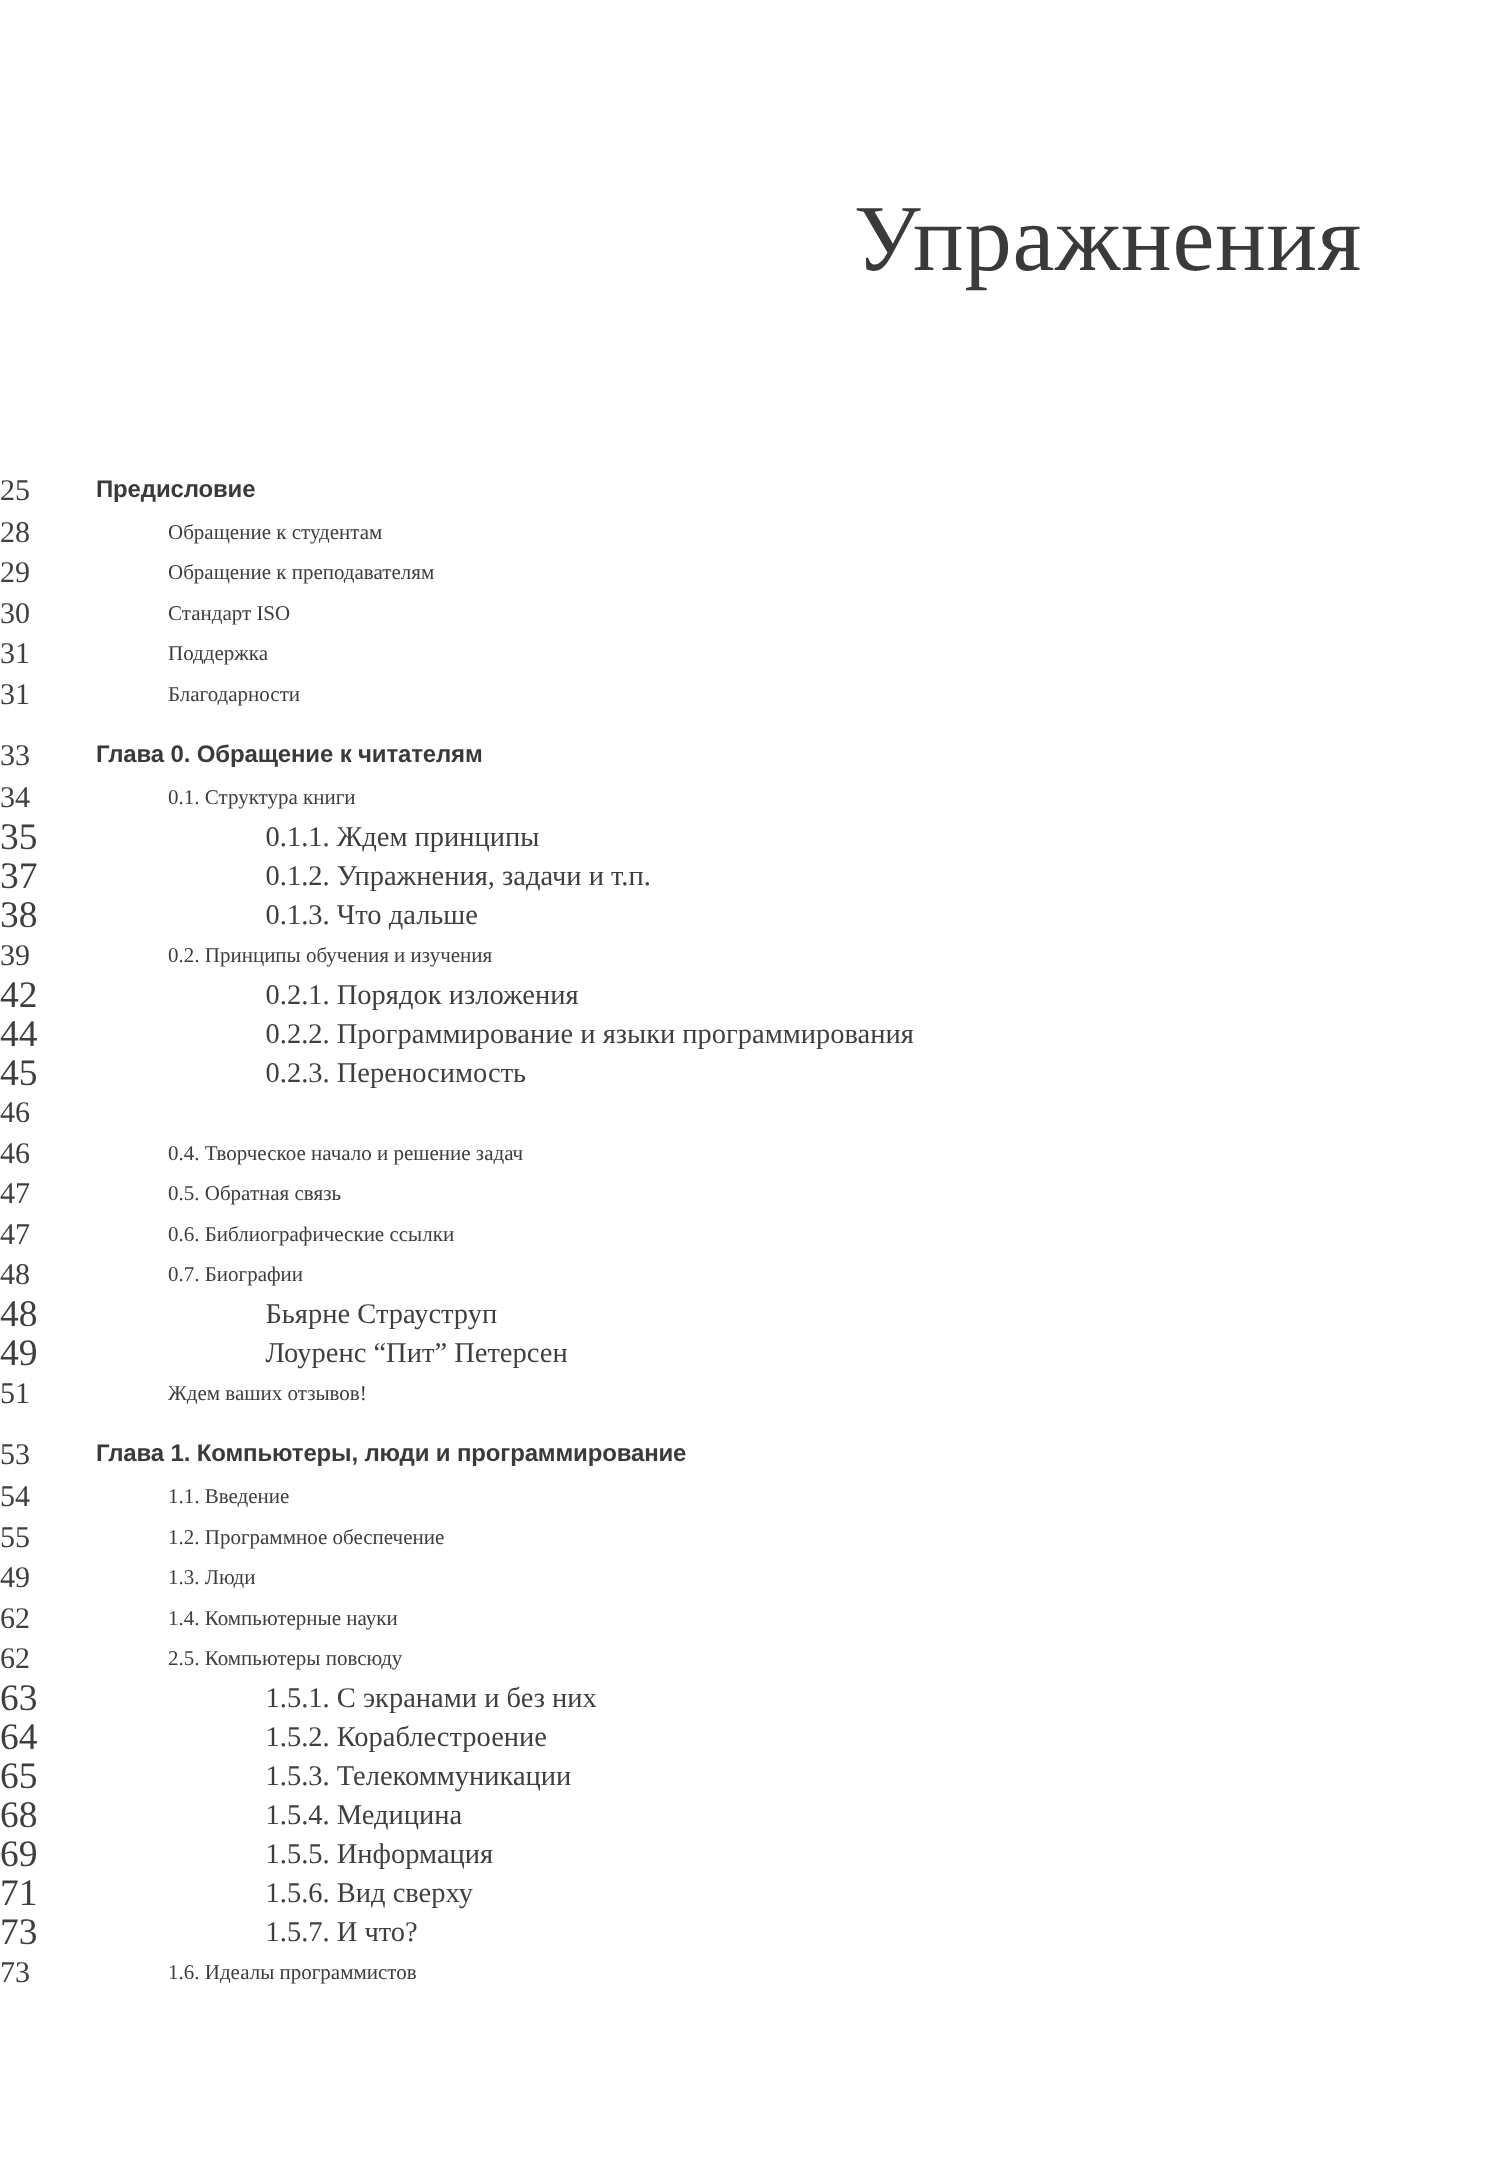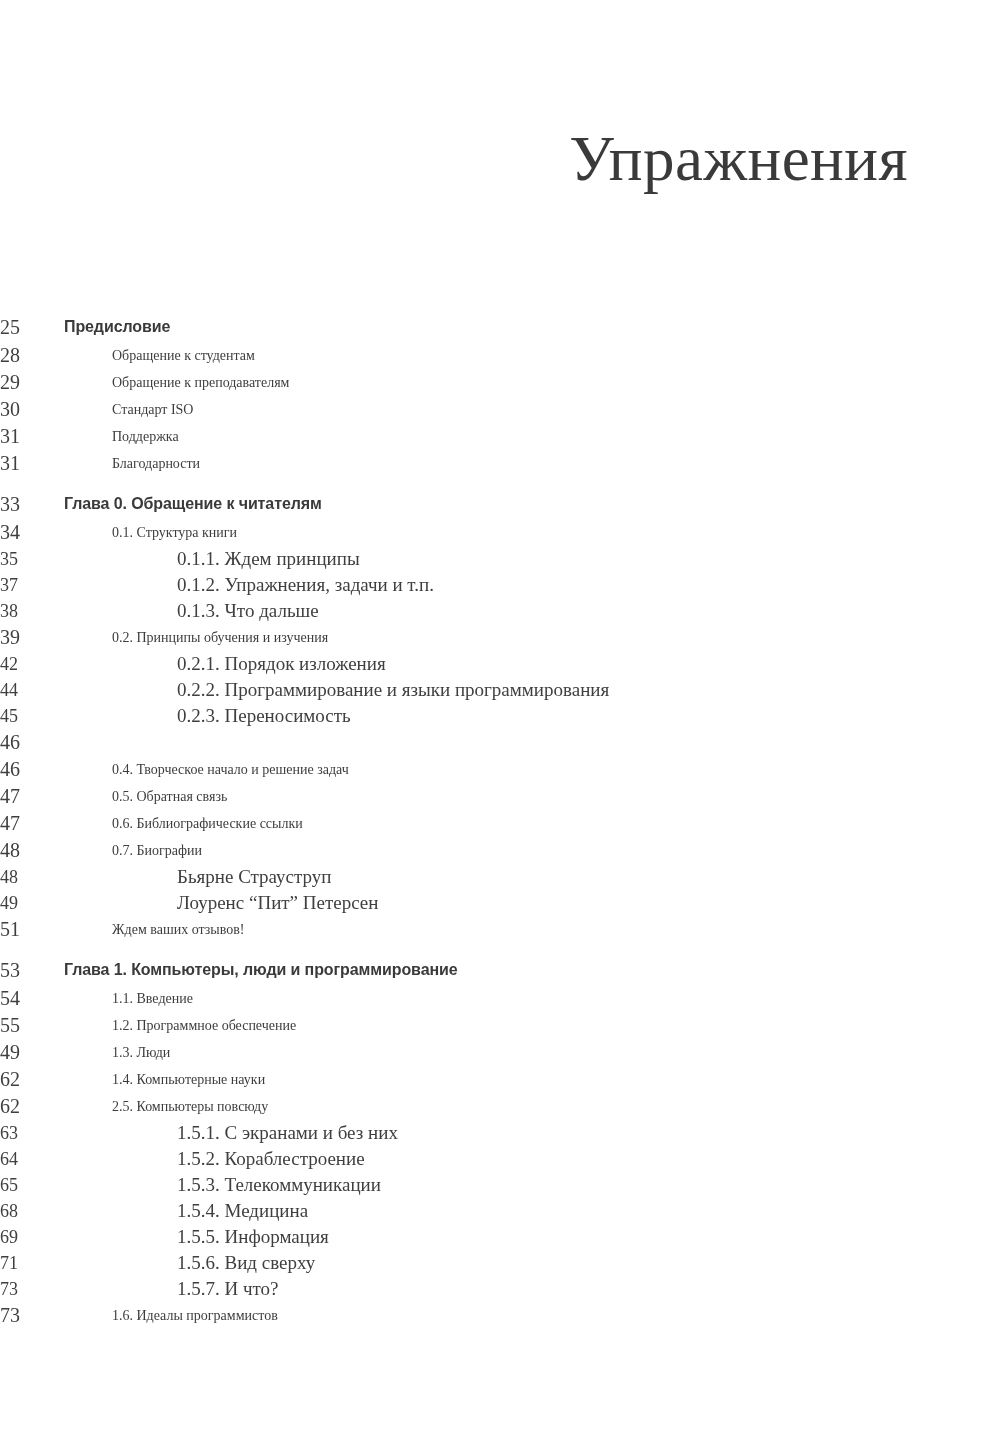--- a/index.html
+++ b/index.html
@@ -98,21 +98,21 @@
     line-height: 26px;
   }
   .lvl-subsection .label {
     left: 177px;
     font-family: "Liberation Serif", serif;
     font-size: 19px;
     color: #3f3f3f;
   }
   .lvl-subsection .page-num {
     line-height: 26px;
-    font-size: 18px;
+    font-size: 25px;
   }
 </style>
 </head>
 <body>
 
 <div class="page">
 
   <div class="toc-title">Упражнения</div>
 
   <div class="toc-body">

